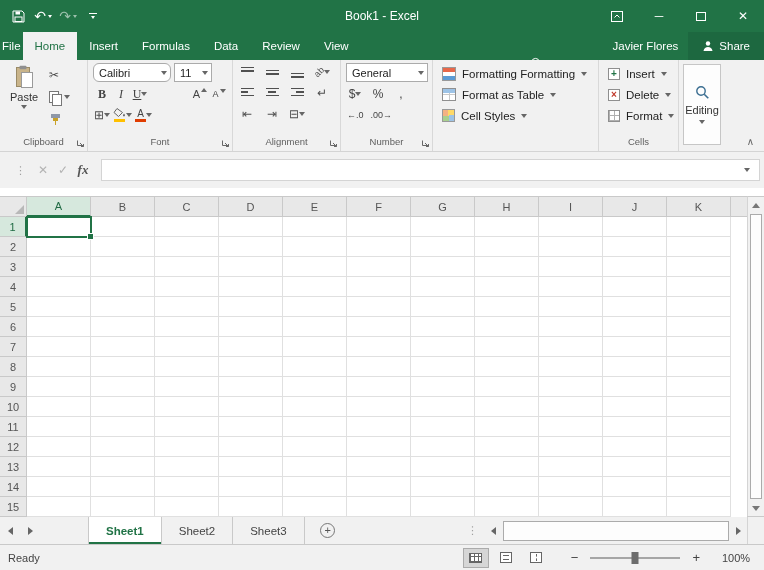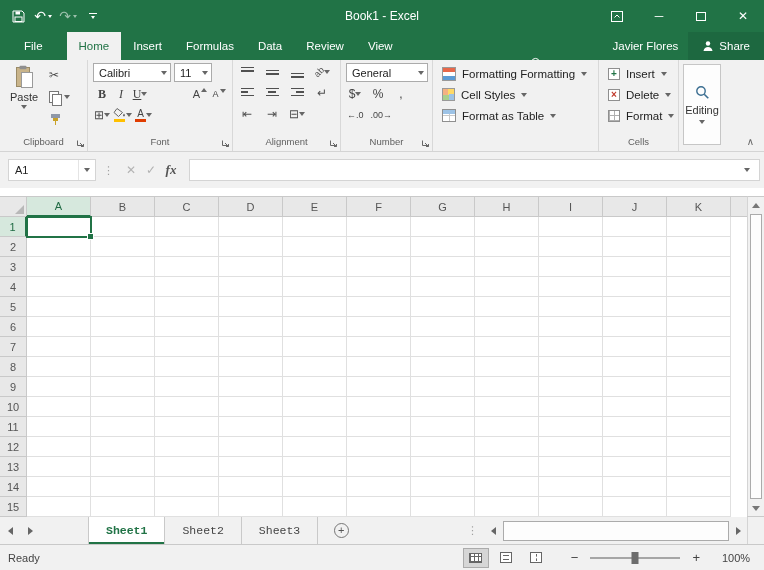--- a/index.html
+++ b/index.html
@@ -21,21 +21,21 @@
   .caret.w { border-top-color:#fff; border-left-width:2.5px; border-right-width:2.5px; border-top-width:3.5px; }
   .cqa { display:flex; flex-direction:column; align-items:center; gap:2px; }
   .cqa .bar { width:8px; height:1px; background:#fff; display:block; }
   .title-text { position:absolute; left:50%; transform:translateX(-50%); font-size:12px; white-space:nowrap; }
   .win-controls { margin-left:auto; display:flex; height:100%; }
   .win-btn { width:42px; height:32px; display:flex; align-items:center; justify-content:center; font-size:12px; color:#fff; }
   .max-box { width:10px; height:9px; border:1px solid #fff; display:block; }
 
   
   .tabrow { height:28px; background:#217346; display:flex; align-items:stretch; color:#fff; }
-  .file-tab { padding:0 24px; display:flex; align-items:center; font-size:11.5px; }
+  .file-tab { padding:0 2px; display:flex; align-items:center; font-size:11.5px; }
   .rtab-list { display:flex; align-items:stretch; }
   .rtab { padding:0 12px; display:flex; align-items:center; font-size:11.5px; white-space:nowrap; }
   .rtab.active { background:#f1f1f1; color:#217346; }
   .tab-right { margin-left:auto; display:flex; align-items:stretch; }
   .tellme { display:flex; align-items:center; gap:5px; padding:0 10px; font-size:11.5px;margin-top:32px; }
   .user { display:flex; align-items:center; padding:0 10px; font-size:11.5px; }
   .share { display:flex; align-items:center; gap:5px; padding:0 14px; background:#1d6840; font-size:11.5px; }
 
   
   .ribbon { height:92px; background:#f1f1f1; border-bottom:1px solid #d4d4d4; display:flex; position:relative; }
@@ -52,21 +52,21 @@
   .clip-mini { display:flex; flex-direction:column; gap:4px; padding-top:3px; }
   .mini-btn { display:flex; align-items:center; gap:3px; height:18px; font-size:12px; color:#444; }
   .copy-icon { position:relative; width:12px; height:13px; display:inline-block; }
   .copy-icon::before, .copy-icon::after { content:""; position:absolute; width:8px; height:10px; background:#fff; border:1px solid #777; }
   .copy-icon::before { left:0; top:0; }
   .copy-icon::after { left:3px; top:3px; }
 
   .f-row { display:flex; align-items:center; margin:0 0 3px 1px; gap:1px; }
   .combo { background:#fff; border:1px solid #ababab; height:19px; display:flex; align-items:center; padding:0 3px 0 5px; font-size:11px; color:#222; }
   .combo .caret { margin-left:auto; }
-  .combo.font-name { width:78px; }
+  .combo.font-name { width:78px;border-radius:6px; }
   .combo.font-size { width:38px; margin-left:2px; }
   .combo.num-fmt { width:82px; }
   .fmt-btn { min-width:18px; height:18px; display:flex; align-items:center; justify-content:center; color:#444; font-size:12px; padding:0 1px; }
   .glyph-serif { font-family:"Liberation Serif", serif; }
   .b-glyph { font-weight:bold; }
   .i-glyph { font-style:italic; }
   .u-glyph { text-decoration:underline; }
   .tri-up { width:0; height:0; border-left:3px solid transparent; border-right:3px solid transparent; border-bottom:4px solid #666; display:inline-block; }
   .fsz { display:flex; align-items:flex-start; gap:1px; font-size:11px; color:#444; }
   .fsz.small span { font-size:9px; }
@@ -141,21 +141,21 @@
   .tri-d { width:0; height:0; border-left:4px solid transparent; border-right:4px solid transparent; border-top:5px solid #777; }
   .tri-l { width:0; height:0; border-top:4px solid transparent; border-bottom:4px solid transparent; border-right:5px solid #666; }
   .tri-r { width:0; height:0; border-top:4px solid transparent; border-bottom:4px solid transparent; border-left:5px solid #666; }
   .vs-thumb { flex:1; margin:1px 2px; background:#fdfdfd; border:1px solid #ababab; }
 
   
   .sheet-bar { height:28px; background:#f1f1f1; border-top:1px solid #c9c9c9; display:flex; align-items:center; }
   .nav-btn { width:20px; height:100%; display:flex; align-items:center; justify-content:center; }
   .tab-spacer { width:48px; }
   .sheet-tab-list { display:flex; height:100%; }
-  .sheet-tab { height:100%; padding:0 17px; display:flex; align-items:center; border-right:1px solid #c9c9c9; color:#444; font-size:11.5px;font-family:Liberation Mono, monospace; }
+  .sheet-tab { height:100%; padding:0 17px; display:flex; align-items:center; border-right:1px solid #c9c9c9; color:#444; font-size:11.5px; }
   .sheet-tab:first-child { border-left:1px solid #c9c9c9; }
   .sheet-tab.active { background:#fff; color:#217346; font-weight:bold; box-shadow:inset 0 -2px 0 #217346; }
   .new-sheet { width:26px; height:100%; margin-left:10px; display:flex; align-items:center; justify-content:center; }
   .circle-plus { width:15px; height:15px; border:1px solid #767676; border-radius:50%; display:flex; align-items:center; justify-content:center; font-size:11px; line-height:1; color:#555; }
   .flex-sp { flex:1; }
   .hscroll { width:262px; height:100%; display:flex; align-items:center; background:#f1f1f1; }
   .hs-btn { width:17px; height:100%; display:flex; align-items:center; justify-content:center; }
   .hs-thumb { flex:1; height:20px; margin:0 1px; background:#fdfdfd; border:1px solid #ababab; }
   .corner-gap { width:17px; height:100%; background:#f1f1f1; border-left:1px solid #d4d4d4; }
 
@@ -480,27 +480,27 @@
   </div>
 
   <div class="rgroup g-styles">
     <div class="rgroup-content">
       <div class="style-btn">
         <span class="cf-icon"></span>
         <span>Formatting Formatting</span>
         <span class="caret"></span>
       </div>
       <div class="style-btn">
+        <span class="fat-icon"></span>
+        <span>Format as Table</span>
+        <span class="caret"></span>
+      </div>
+      <div class="style-btn">
         <span class="cs-icon"></span>
         <span>Cell Styles</span>
-        <span class="caret"></span>
-      </div>
-      <div class="style-btn">
-        <span class="fat-icon"></span>
-        <span>Format as Table</span>
         <span class="caret"></span>
       </div>
     </div>
   </div>
 
   <div class="rgroup g-cells">
     <div class="rgroup-content">
       <div class="cell-btn">
         <span class="ins-icon">+</span>
         <span>Insert</span>
@@ -530,26 +530,20 @@
         </svg>
       <span>Editing</span>
       <span class="caret"></span>
     </div>
   </div>
 
   <span class="collapse-ribbon">∧</span>
 </div>
 
 <div class="formula-row">
-  <div class="name-box">
-    <span>A1</span>
-    <span class="nb-caret">
-        <span class="caret"></span>
-      </span>
-  </div>
   <span class="dots">⋮</span>
   <span class="fb-btn dim">✕</span>
   <span class="fb-btn dim">✓</span>
   <span class="fb-btn fb-fx">fx</span>
   <div class="formula-input">
     <span></span>
     <span class="fi-expand">
         <span class="caret"></span>
       </span>
   </div>

